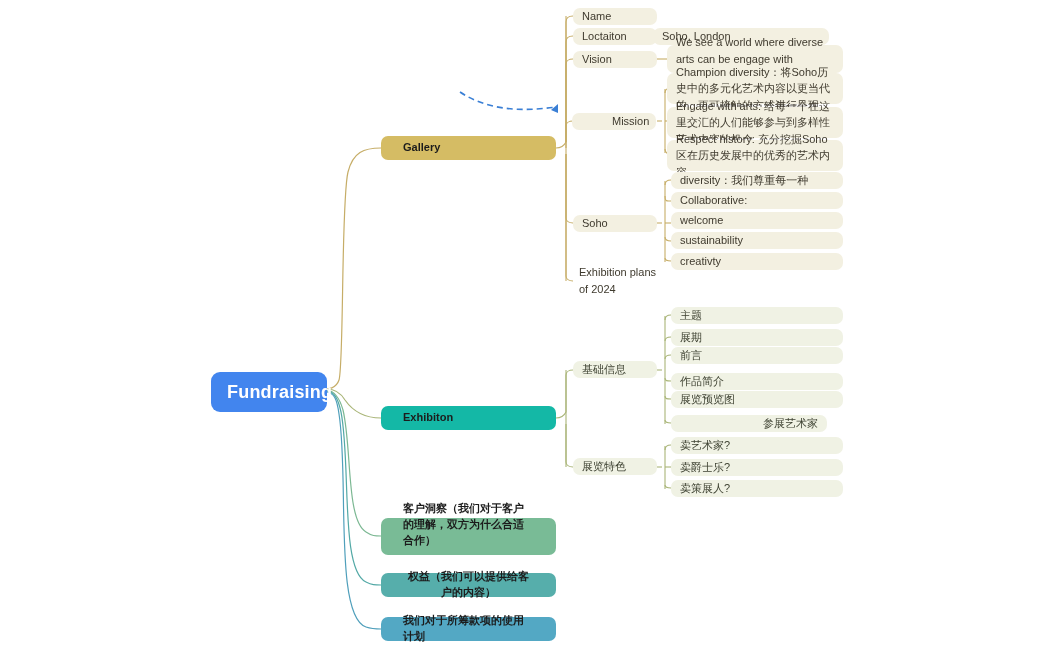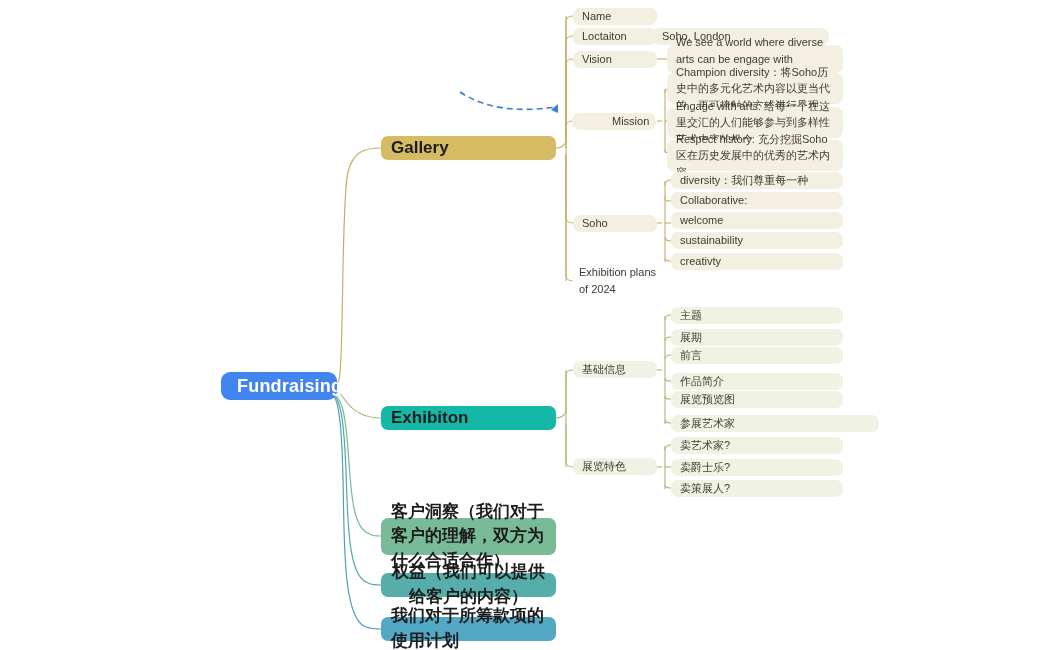--- a/index.html
+++ b/index.html
@@ -16,24 +16,24 @@
   .node span{display:block;width:100%;}
 
   
   .root{
     background:#4285ee;color:#ffffff;border-radius:9px;
     font-size:18px;font-weight:bold;letter-spacing:.2px;
     padding:0 16px;
   }
 
   
-  .l1{font-size:17px;font-weight:bold;color:#1c1c1c;padding:6px 10px;line-height:1.45;}
+  .l1{font-size:11px;font-weight:bold;color:#1c1c1c;padding:6px 22px;line-height:1.45;}
   .l1.gold{background:#d5bc64;}
   .l1.olive{background:#14b8a6;align-items:center;}
-  .l1.green{background:#79bb96;}
+  .l1.green{background:#79bb96;align-items:flex-end;}
   .l1.teal1{background:#56aeab;text-align:center;}
   .l1.teal2{background:#53a8c4;}
 
   
   .pale{background:#f3f0e1;color:#3f3a2e;font-size:11px;padding:4px 9px;line-height:1.5;}
   .pale.olivebg{background:#f0f2e4;color:#3c4030;}
   .pale.plain{background:transparent;}
   .pale-multi{align-items:center;}
 
   
@@ -101,21 +101,21 @@
     <path d="M657,467 L662,467" fill="none" stroke="#a9b577" stroke-width="1.1"></path>
     <line x1="665" y1="446" x2="665" y2="489" stroke="#a9b577" stroke-width="1.1"></line>
     <path d="M665,450 C665,447 667,445 671,445" fill="none" stroke="#a9b577" stroke-width="1.1"></path>
     <path d="M665,467 L671,467" fill="none" stroke="#a9b577" stroke-width="1.1"></path>
     <path d="M665,485 C665,487 667,488 671,488" fill="none" stroke="#a9b577" stroke-width="1.1"></path>
 
     <path d="M460,92 C487,110 520,112 556,107" fill="none" stroke="#3a7fd5" stroke-width="1.6" stroke-dasharray="6,4"></path>
     <polygon points="558,104 551,110 558,113" fill="#3a7fd5"></polygon>
   </svg>
 
-  <div class="node root" style="left:221px;top:372px;width:116px;height:28px;">
+  <div class="node root" style="left:211px;top:372px;width:116px;height:40px;">
     <span>Fundraising</span>
   </div>
 
 
   <div class="node l1 gold" style="left:381px;top:136px;width:175px;height:24px;">
     <span>Gallery</span>
   </div>
 
   <div class="node l1 olive" style="left:381px;top:406px;width:175px;height:24px;">
     <span>Exhibiton</span>
@@ -218,21 +218,21 @@
   </div>
 
   <div class="node pale olivebg" style="left:671px;top:373px;width:172px;height:17px;">
     <span>作品简介</span>
   </div>
 
   <div class="node pale olivebg" style="left:671px;top:391px;width:172px;height:17px;">
     <span>展览预览图</span>
   </div>
 
-  <div class="node pale olivebg" style="left:671px;top:415px;width:208px;height:17px;">
+  <div class="node pale olivebg" style="left:671px;top:415px;width:156px;height:17px;text-align:right;">
     <span>参展艺术家</span>
   </div>
 
   <div class="node pale olivebg" style="left:671px;top:437px;width:172px;height:17px;">
     <span>卖艺术家?</span>
   </div>
 
   <div class="node pale olivebg" style="left:671px;top:459px;width:172px;height:17px;">
     <span>卖爵士乐?</span>
   </div>

